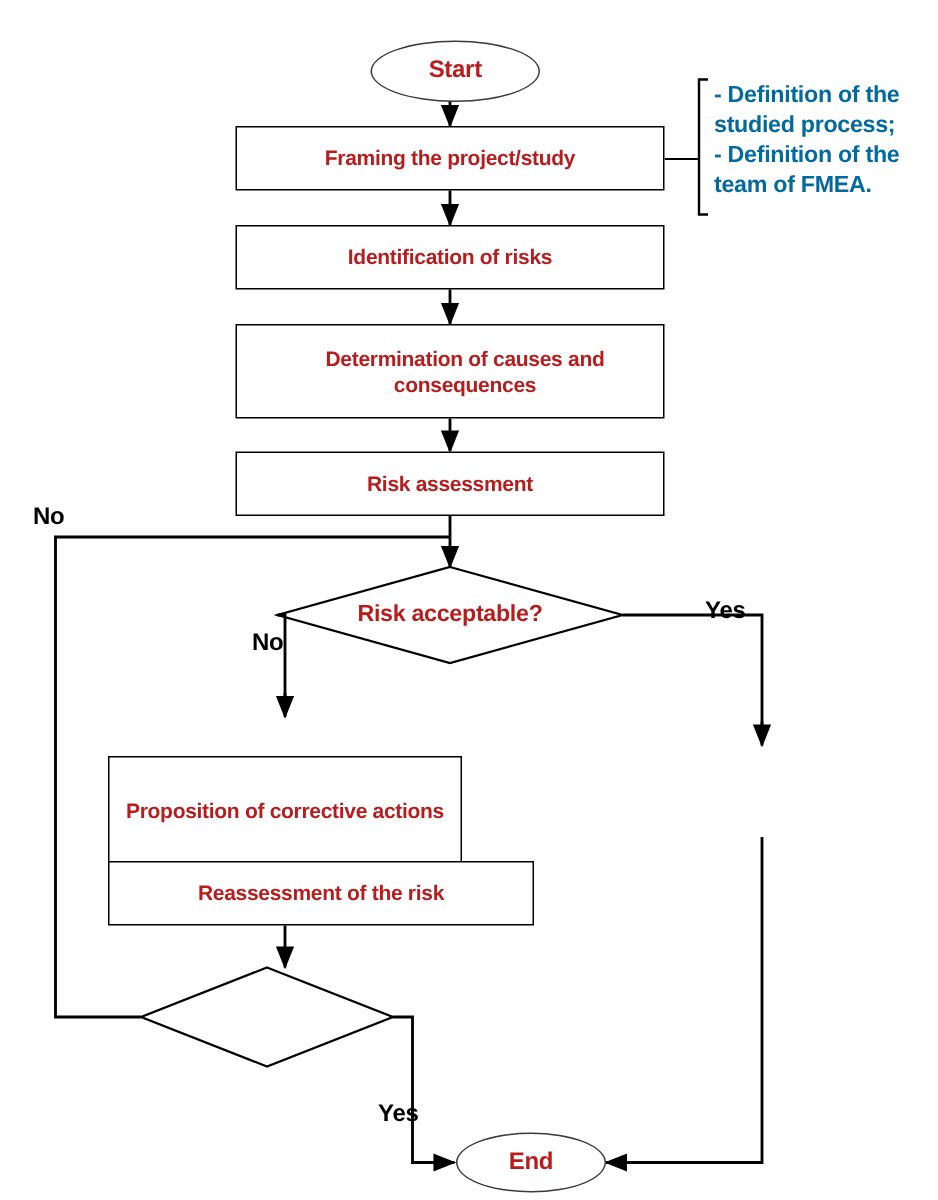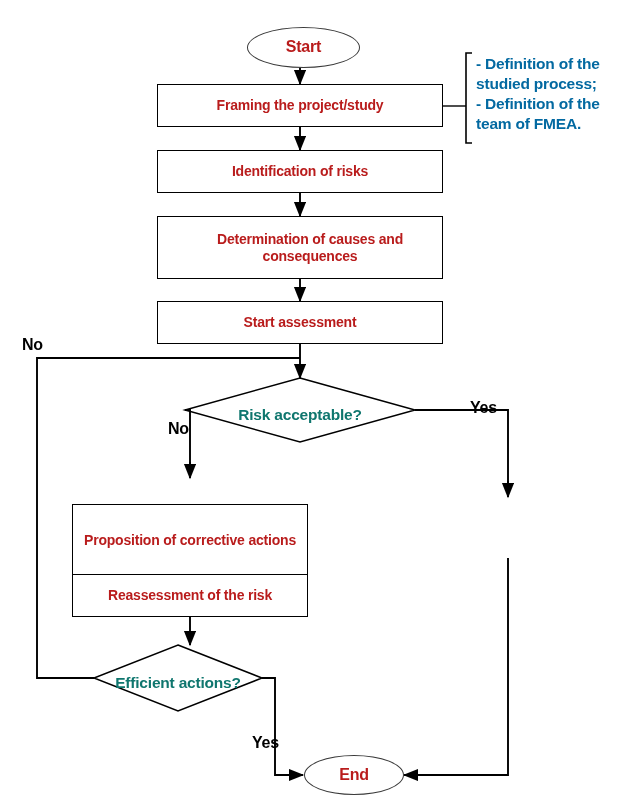--- a/index.html
+++ b/index.html
@@ -41,25 +41,25 @@
   }
   .terminator{
     border:1.4px solid #3a3a3a;
     background:#ffffff;
     border-radius:50%;
     font-size:16px;
   }
   .decision-label{
     position:absolute;
     display:flex;
-    align-items:flex-end;
+    align-items:center;
     justify-content:center;
     font-size:15.5px;
     font-weight:bold;
-    color:#0f766e;
+    color:#b91c1c;
     text-align:center;
     letter-spacing:-0.2px;
   }
   .edge-label{
     position:absolute;
     font-size:16px;
     font-weight:bold;
     color:#000000;
     white-space:nowrap;
     letter-spacing:-0.2px;
@@ -138,38 +138,35 @@
 
   <div class="node process" style="left:157px; top:150px; width:286px; height:43px;">
     <span>Identification of risks</span>
   </div>
 
   <div class="node process" style="left:157px; top:216px; width:286px; height:63px;padding-left:26px;">
     <span>Determination of causes and consequences</span>
   </div>
 
   <div class="node process" style="left:157px; top:301px; width:286px; height:43px;">
-    <span>Start assessment</span>
+    <span>Risk assessment</span>
   </div>
 
   <div class="decision-label" style="left:210px; top:396px; width:180px; height:28px;">
     <span>Risk acceptable?</span>
   </div>
 
   <div class="node process" style="left:72px; top:504px; width:236px; height:72px;">
     <span>Proposition of corrective actions</span>
   </div>
 
-  <div class="node process" style="left:72px; top:574px; width:236px; height:43px;">
+  <div class="node process" style="left:72px; top:574px; width:284px; height:43px;">
     <span>Reassessment of the risk</span>
   </div>
 
-  <div class="decision-label" style="left:94px; top:664px; width:168px; height:28px;">
-    <span>Efficient actions?</span>
-  </div>
 
 
   <div class="node terminator" style="left:304px; top:755px; width:100px; height:40px;">
     <span>End</span>
   </div>
 
   <div class="edge-label" style="left:22px; top:336px;">No</div>
 
   <div class="edge-label" style="left:168px; top:420px;">No</div>
 

